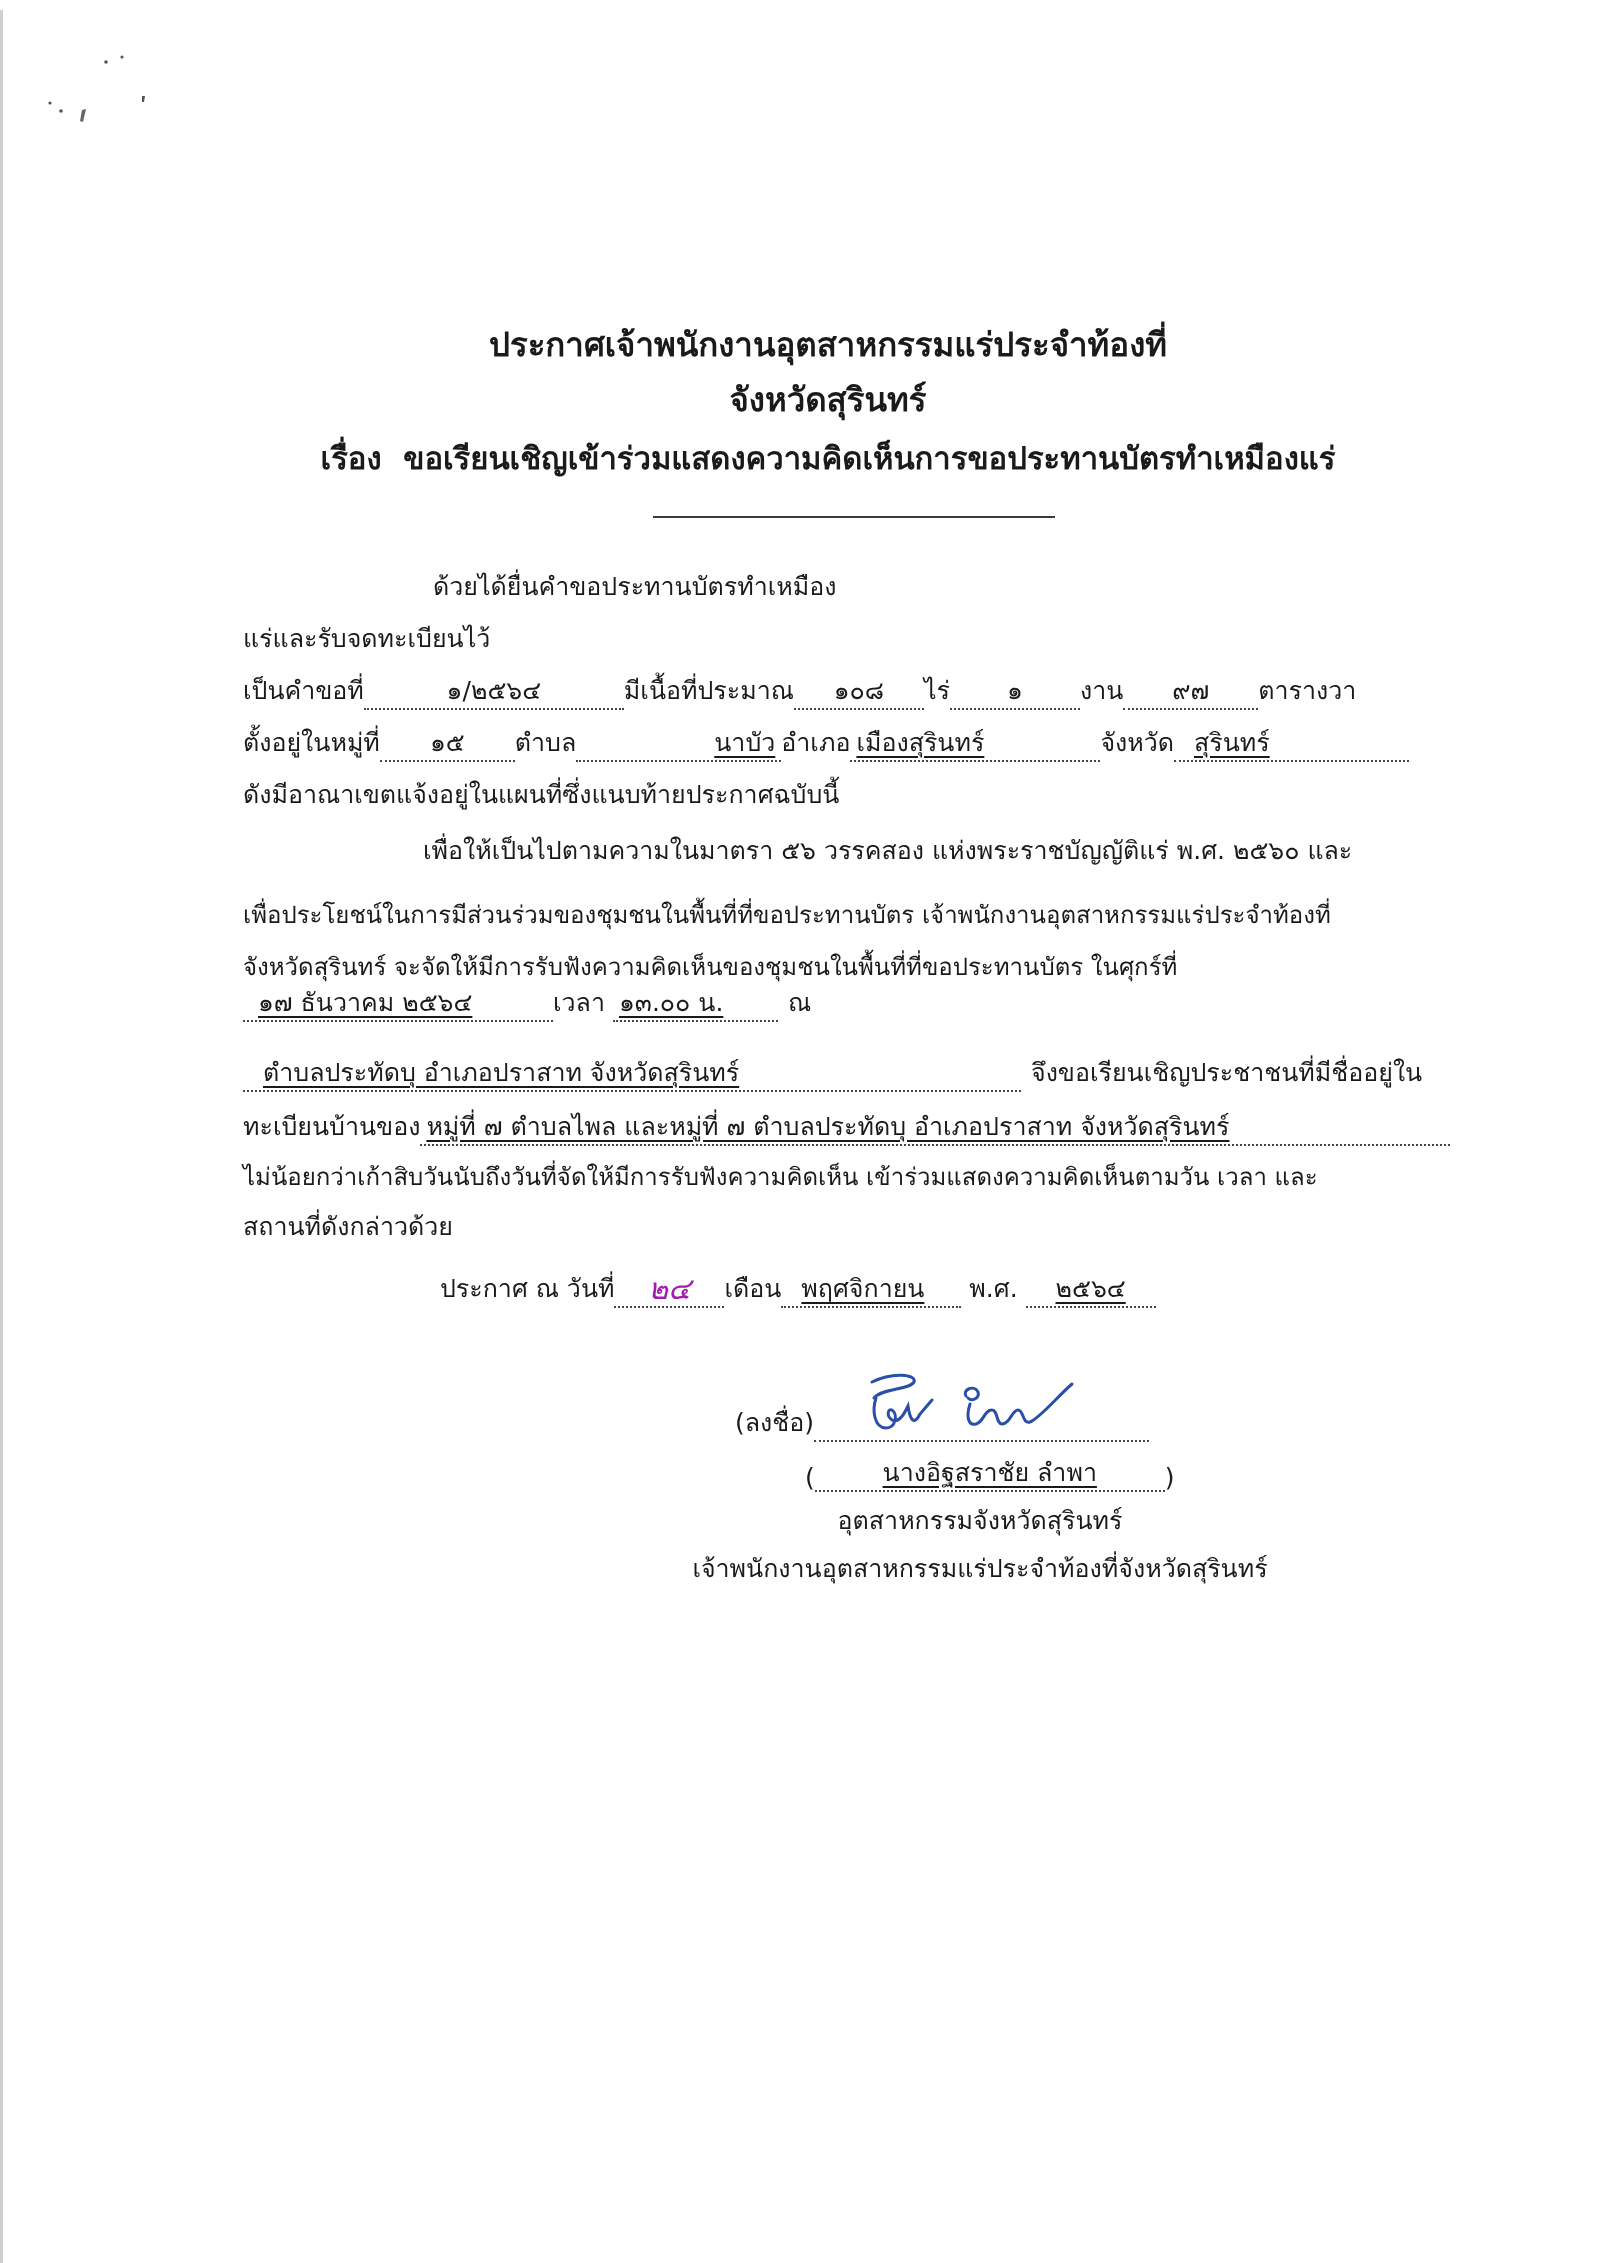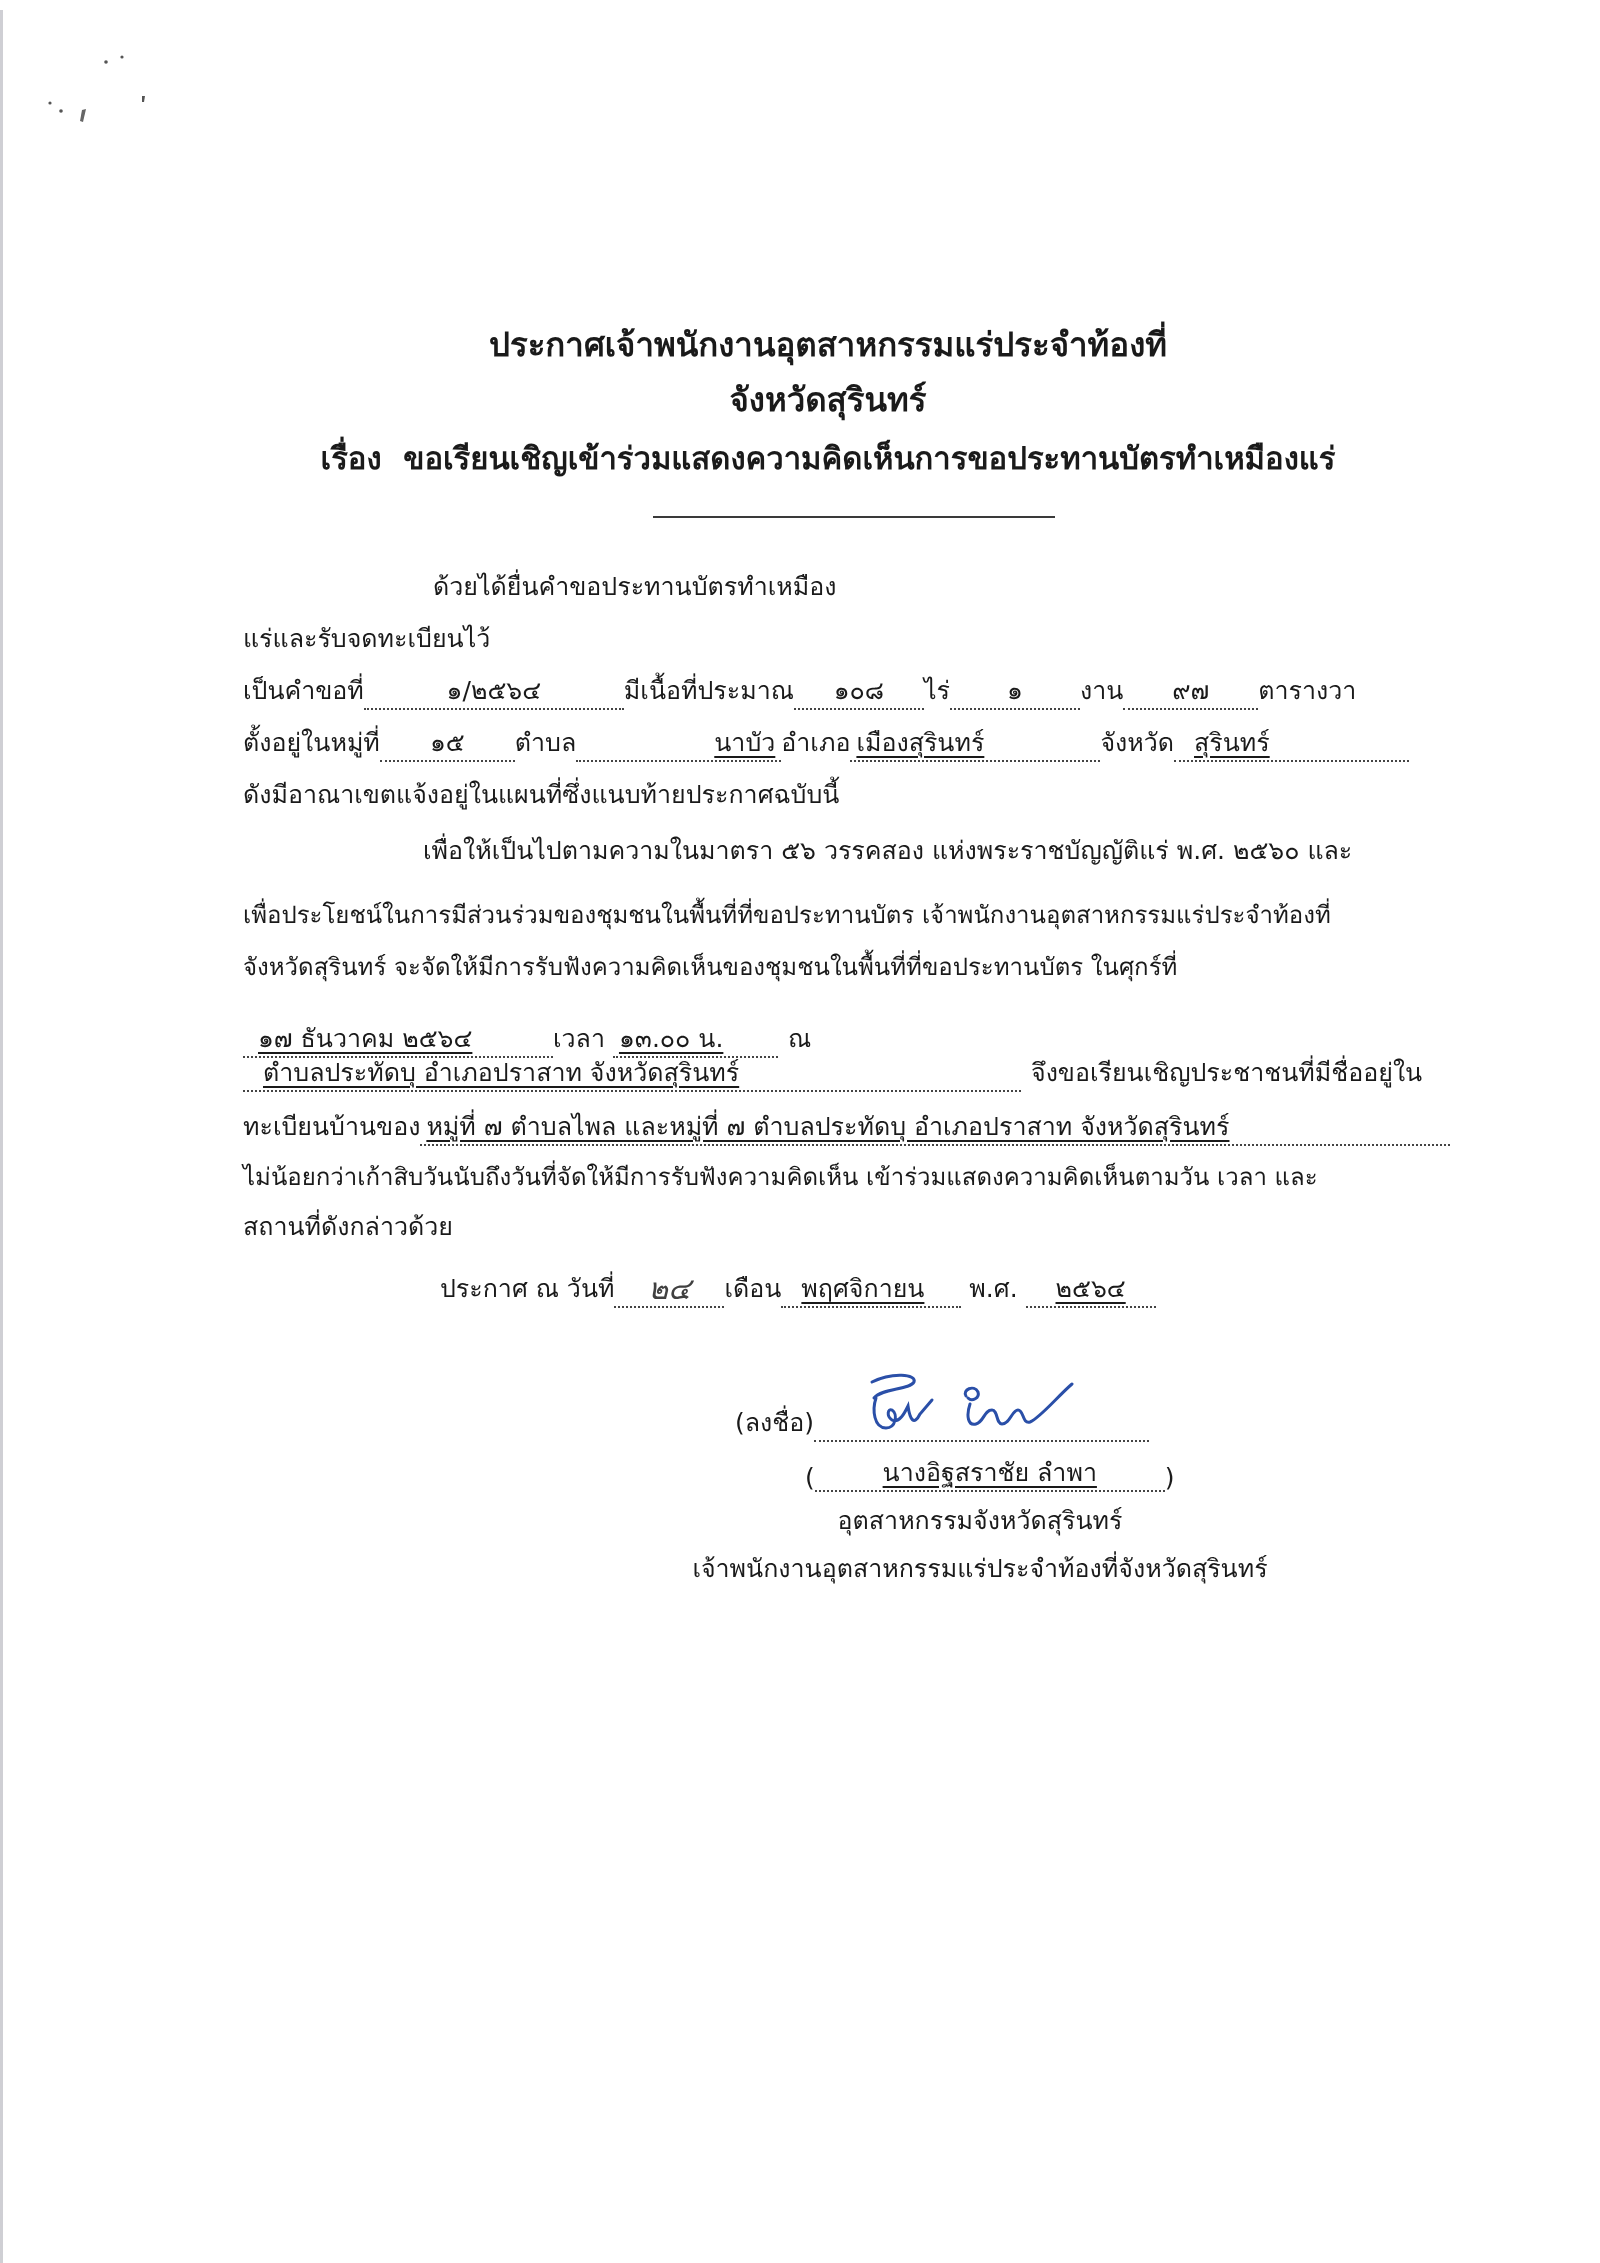--- a/index.html
+++ b/index.html
@@ -12,21 +12,21 @@
   .title-block { position:absolute; left:0; width:1600px; text-align:center; font-weight:bold;margin-left:28px; }
   .t1 { top:318px; font-size:33px; }
   .t2 { top:373px; font-size:33px; }
   .t3 { top:433px; font-size:31px; }
   .rule { position:absolute; left:653px; top:516px; width:402px; height:2px; background:#3a3a3a; }
   .line { position:absolute; left:243px; width:1215px; height:46px; font-size:25px; white-space:nowrap; display:flex; align-items:flex-end; }
   .seg { display:inline-block; }
   .fill { display:inline-block; border-bottom:2px dotted #444; height:34px; line-height:30px; text-align:left; padding:0 6px; box-sizing:border-box; }
   .fill.center { text-align:center; }
   .fill .val { text-decoration:underline; text-underline-offset:5px; }
-  .handwritten { color:#404040; font-family:"DejaVu Serif", serif; font-style:italic; font-size:30px; }
+  .handwritten { color:#a21caf; font-family:"DejaVu Serif", serif; font-style:italic; font-size:30px; }
   .signature { position:absolute; left:862px; top:1370px; width:240px; height:70px; }
   .sig-block { position:absolute; text-align:center; font-size:25px; white-space:nowrap; }
 </style>
 </head>
 <body>
 
 <div class="page-edge"></div>
 <svg class="specks" viewBox="0 0 250 180">
   <circle cx="106" cy="62" r="1.8" fill="#555"></circle>
   <circle cx="122" cy="57" r="1.6" fill="#555"></circle>
@@ -83,21 +83,21 @@
 <div class="line" style="top:824px;">
   <span class="seg" style="margin-left:180px;">เพื่อให้เป็นไปตามความในมาตรา ๕๖ วรรคสอง แห่งพระราชบัญญัติแร่ พ.ศ. ๒๕๖๐ และ</span>
 </div>
 <div class="line" style="top:888px;">
   <span class="seg" style="font-size:24px;">เพื่อประโยชน์ในการมีส่วนร่วมของชุมชนในพื้นที่ที่ขอประทานบัตร  เจ้าพนักงานอุตสาหกรรมแร่ประจำท้องที่</span>
 </div>
 <div class="line" style="top:940px;">
   <span class="seg" style="font-size:24px;">จังหวัดสุรินทร์ จะจัดให้มีการรับฟังความคิดเห็นของชุมชนในพื้นที่ที่ขอประทานบัตร ในศุกร์ที่</span>
 </div>
 
-<div class="line" style="top:1012px;">
+<div class="line" style="top:976px;">
   <span class="fill" style="width:310px; padding-left:15px;"><span class="val">๑๗ ธันวาคม ๒๕๖๔</span></span>
   <span class="seg">เวลา</span>
   <span class="fill" style="width:165px; margin-left:8px;"><span class="val">๑๓.๐๐ น.</span></span>
   <span class="seg" style="margin:0 10px;">ณ</span>
 </div>
 
 <div class="line" style="top:1046px;">
   <span class="fill" style="width:778px; padding-left:20px;"><span class="val">ตำบลประทัดบุ  อำเภอปราสาท  จังหวัดสุรินทร์</span></span>
   <span class="seg" style="margin-left:10px;">จึงขอเรียนเชิญประชาชนที่มีชื่ออยู่ใน</span>
 </div>

